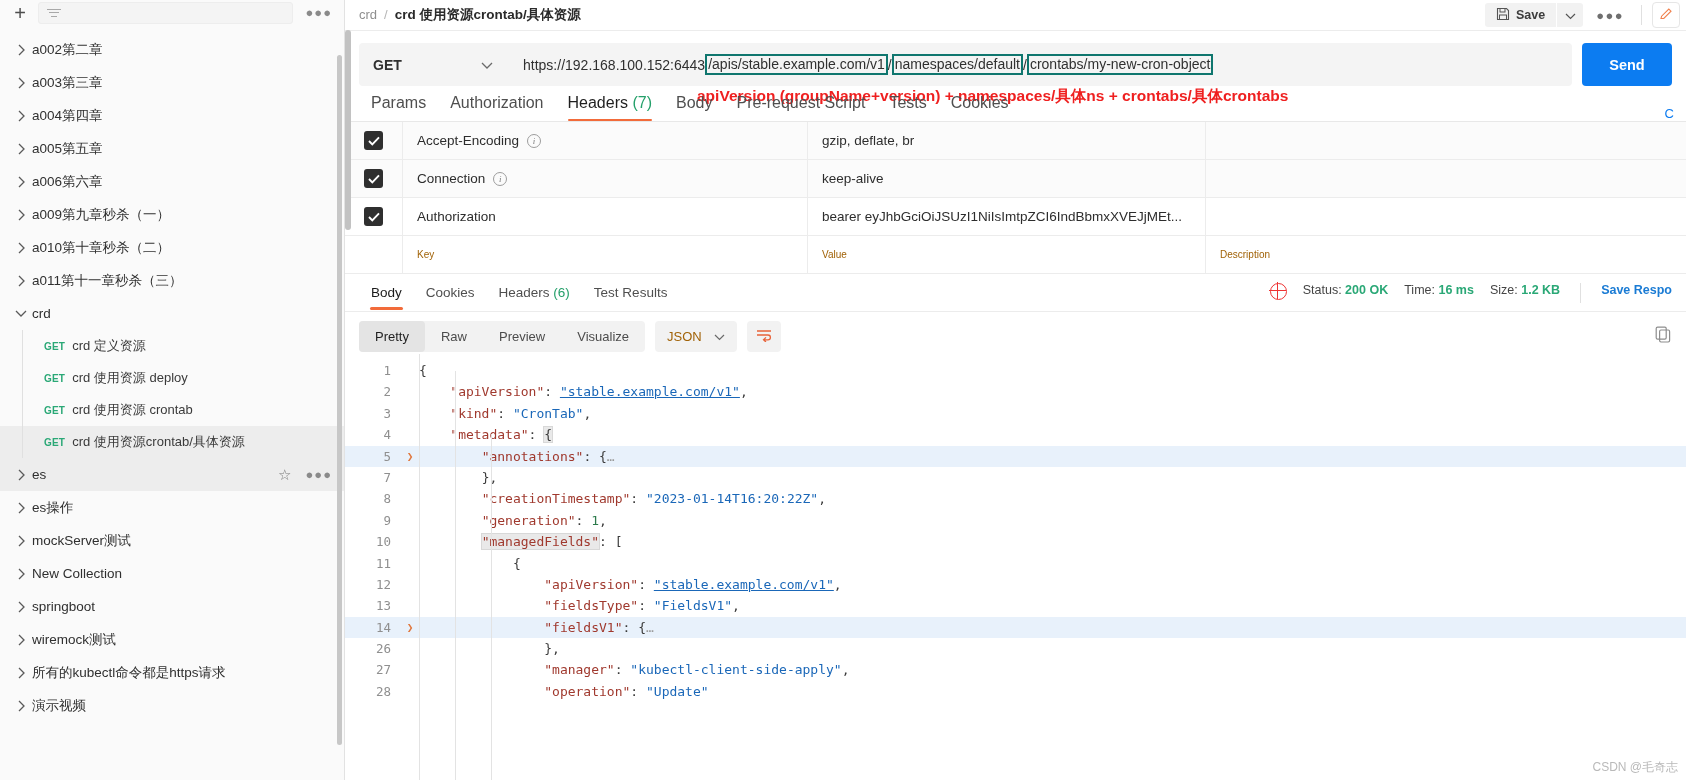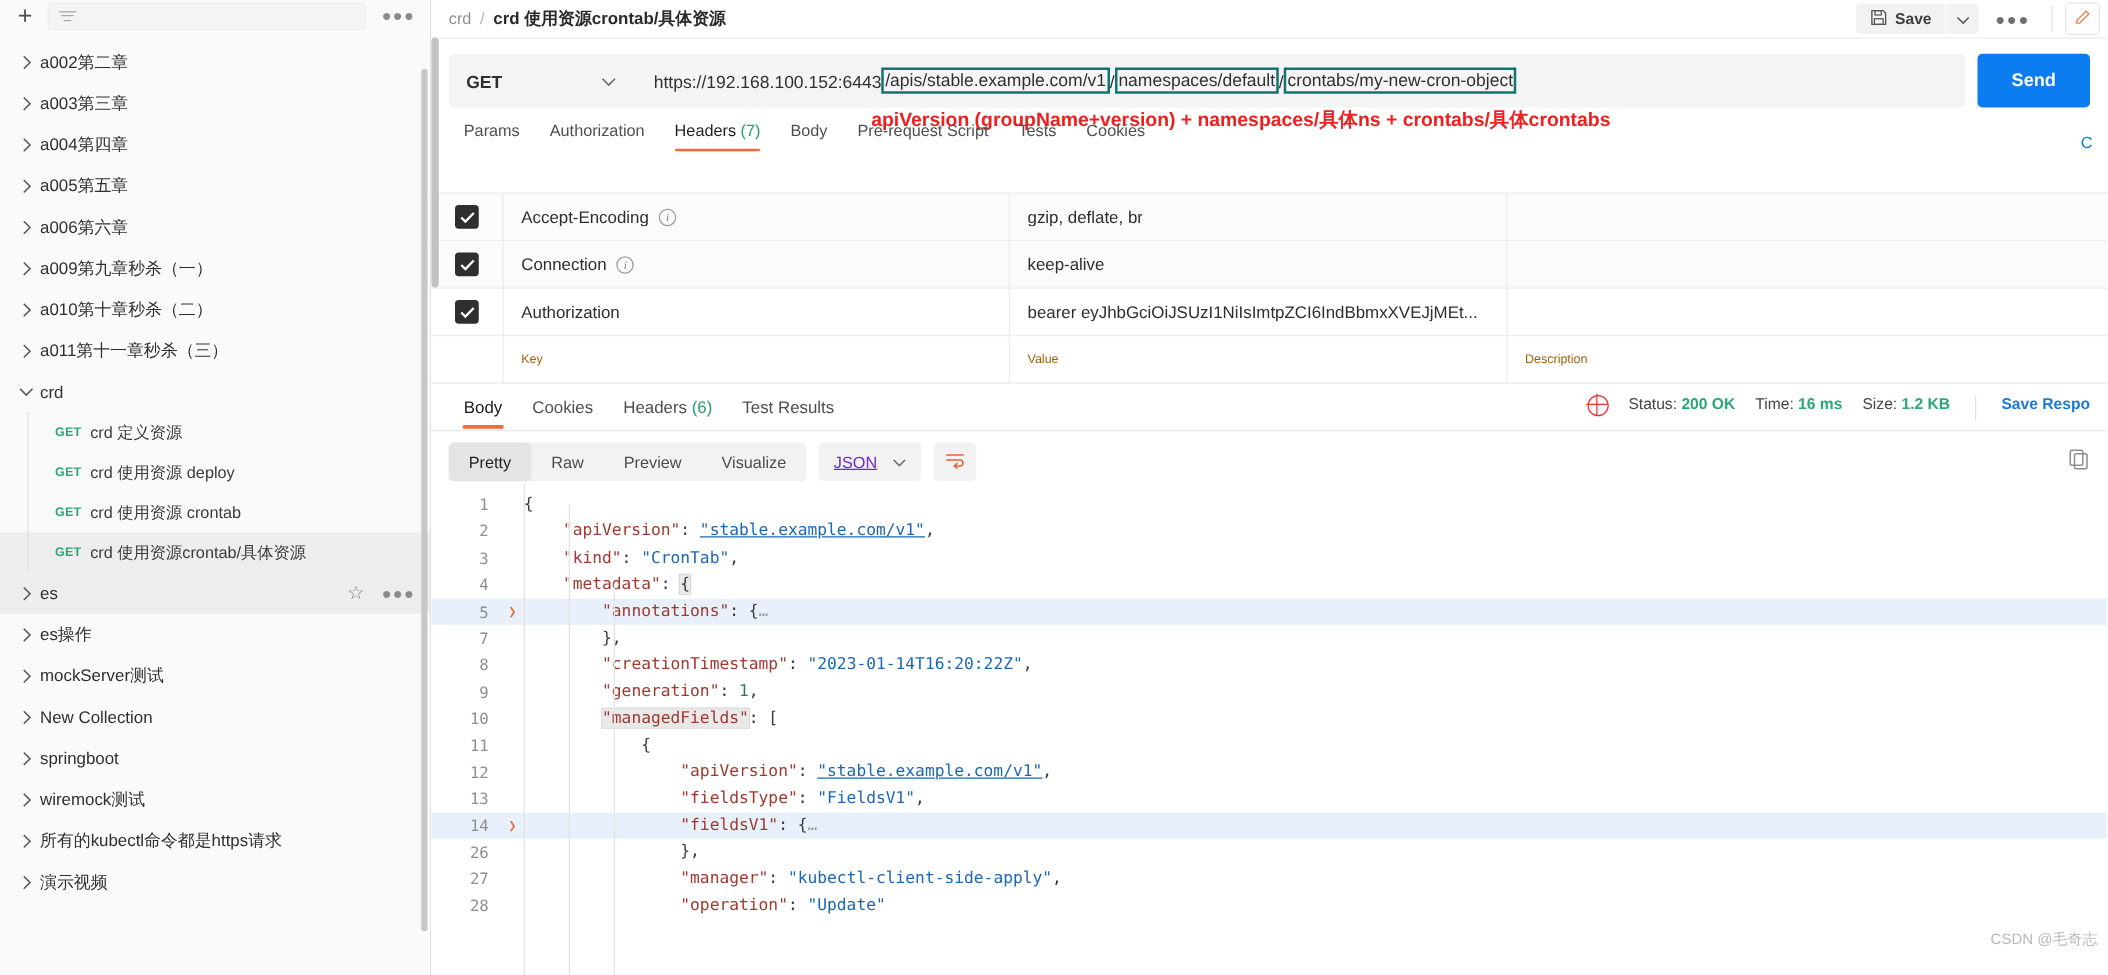--- a/index.html
+++ b/index.html
@@ -79,29 +79,29 @@
                white-space:nowrap; overflow:visible; position:relative;}
   .send-btn { width:90px; height:43px; background:#0c7cf1; color:#fff; border:none; border-radius:4px;
               font-size:14.5px; font-weight:700; cursor:pointer; margin-right:14px; flex:0 0 90px;}
   .url-mark { border:2px solid #0f766e; padding:1px 1px; margin:0; display:inline-block; line-height:15px;}
   .annot { position:absolute; left:352px; top:86px; color:#ef2020; font-size:15.5px; font-weight:700;
            white-space:nowrap; }
 
   
   .reqtabs { display:flex; align-items:flex-end; gap:0; padding:8px 0 0 14px; height:35px;
              position:relative; }
-  .rtab { padding:0 12px 9px 12px; font-size:13px; color:#4f4f4f; cursor:pointer; position:relative;}
+  .rtab { padding:0 12px 9px 12px; font-size:16px; color:#4f4f4f; cursor:pointer; position:relative;}
   .rtab.on { color:#1f1f1f; }
   .rtab.on::after { content:""; position:absolute; left:12px; right:12px; bottom:0; height:2.5px;
                     background:#f26b3a; border-radius:2px;}
   .cnt { color:#24a06a; }
   .rt-right { margin-left:auto; padding-right:12px; color:#0c7cf1; font-size:13px;}
 
   
-  .htable { border-top:1px solid #e8e8e8;margin-top:33px; }
+  .htable { border-top:1px solid #e8e8e8; }
   .hrow { height:38px; display:flex; align-items:center; border-bottom:1px solid #ececec; }
   .hrow.alt { background:#fbfbfb; }
   .hc-chk { width:58px; display:flex; align-items:center; justify-content:center; flex:0 0 58px;
             border-right:1px solid #ececec; height:38px;}
   .chk { width:19px;height:19px; background:#2f2f2f; border-radius:3px; display:flex;
          align-items:center;justify-content:center; cursor:pointer;}
   .chk svg{display:block;}
   .hc-key { flex:0 0 405px; padding-left:14px; display:flex; align-items:center; gap:8px;
             height:38px; border-right:1px solid #ececec;}
   .hc-val { flex:0 0 398px; padding-left:14px; height:38px; display:flex; align-items:center;
@@ -128,21 +128,21 @@
   .ok { color:#2aa876; font-weight:600;}
   .lk { color:#1a7bd4; font-weight:600; cursor:pointer;}
 
   
   .btoolbar { height:42px; display:flex; align-items:center; padding:6px 14px 0 14px; gap:10px;}
   .seg { height:31px; background:#f2f2f2; border-radius:4px; display:flex; align-items:center; }
   .seg > div { padding:0 16px; height:31px; display:flex;align-items:center; font-size:13px;
                color:#4c4c4c; cursor:pointer; border-radius:4px;}
   .seg > div.on { background:#e4e4e4; color:#1f1f1f;}
   .jsonsel { height:31px; background:#f2f2f2; border-radius:4px; display:flex;align-items:center;
-             gap:12px; padding:0 12px; font-size:13px; color:#6d28d9; cursor:pointer;text-decoration:underline;}
+             gap:12px; padding:0 12px; font-size:13px; color:#a16207; cursor:pointer;}
   .wrapbtn { width:34px;height:31px;background:#f2f2f2;border-radius:4px;display:flex;
              align-items:center;justify-content:center; cursor:pointer;}
   .tb-right { margin-left:auto; display:flex; align-items:center; gap:14px; color:#6a6a6a;}
 
   
   .code { position:relative; padding-top:6px; font-family:"DejaVu Sans Mono", monospace;
           font-size:13px; line-height:21.4px; overflow:hidden; flex:1;}
   .cline { display:flex; align-items:flex-start; height:21.4px; }
   .cline.hl { background:#e8f1fb;}
   .lnum { width:56px; flex:0 0 56px; text-align:right; padding-right:10px; color:#8f8f8f;
@@ -151,21 +151,21 @@
   .ctext { white-space:pre; }
   .gut { position:absolute; top:0; bottom:0; width:1px; background:#e3e3e3; }
   .k { color:#a0392e; }  
   .s { color:#1a67b8; }  
   .n { color:#2c7a4b; }  
   .p { color:#3a3a3a; }  
   .u { text-decoration:underline; }
   .dim { color:#9a9a9a;}
   .hlbox { background:#e9e9e9; outline:1px solid #d8d8d8;}
 
-  .watermark { position:absolute; right:8px; bottom:20px; font-size:12px; color:#b9b9b9;}
+  .watermark { position:absolute; right:8px; bottom:4px; font-size:12px; color:#b9b9b9;}
 </style>
 </head>
 <body>
 
 <div class="app">
 
   <div class="sidebar">
     <div class="sb-top">
       <div class="plus-ico">+</div>
       <div class="filter-box">

